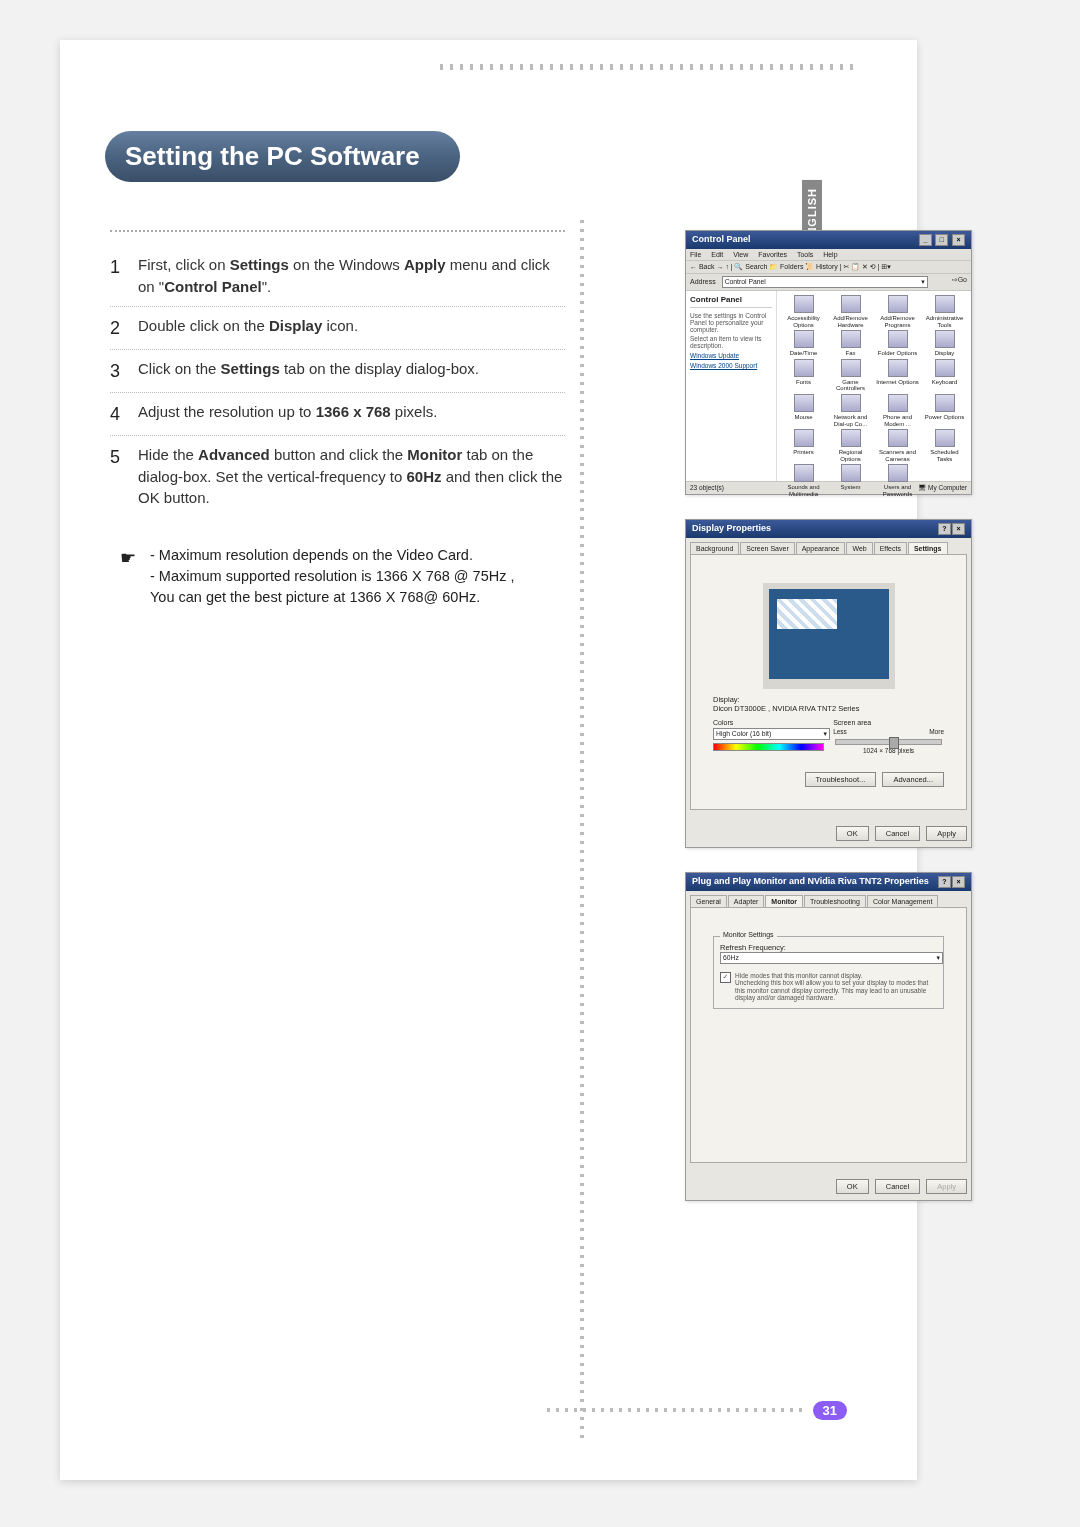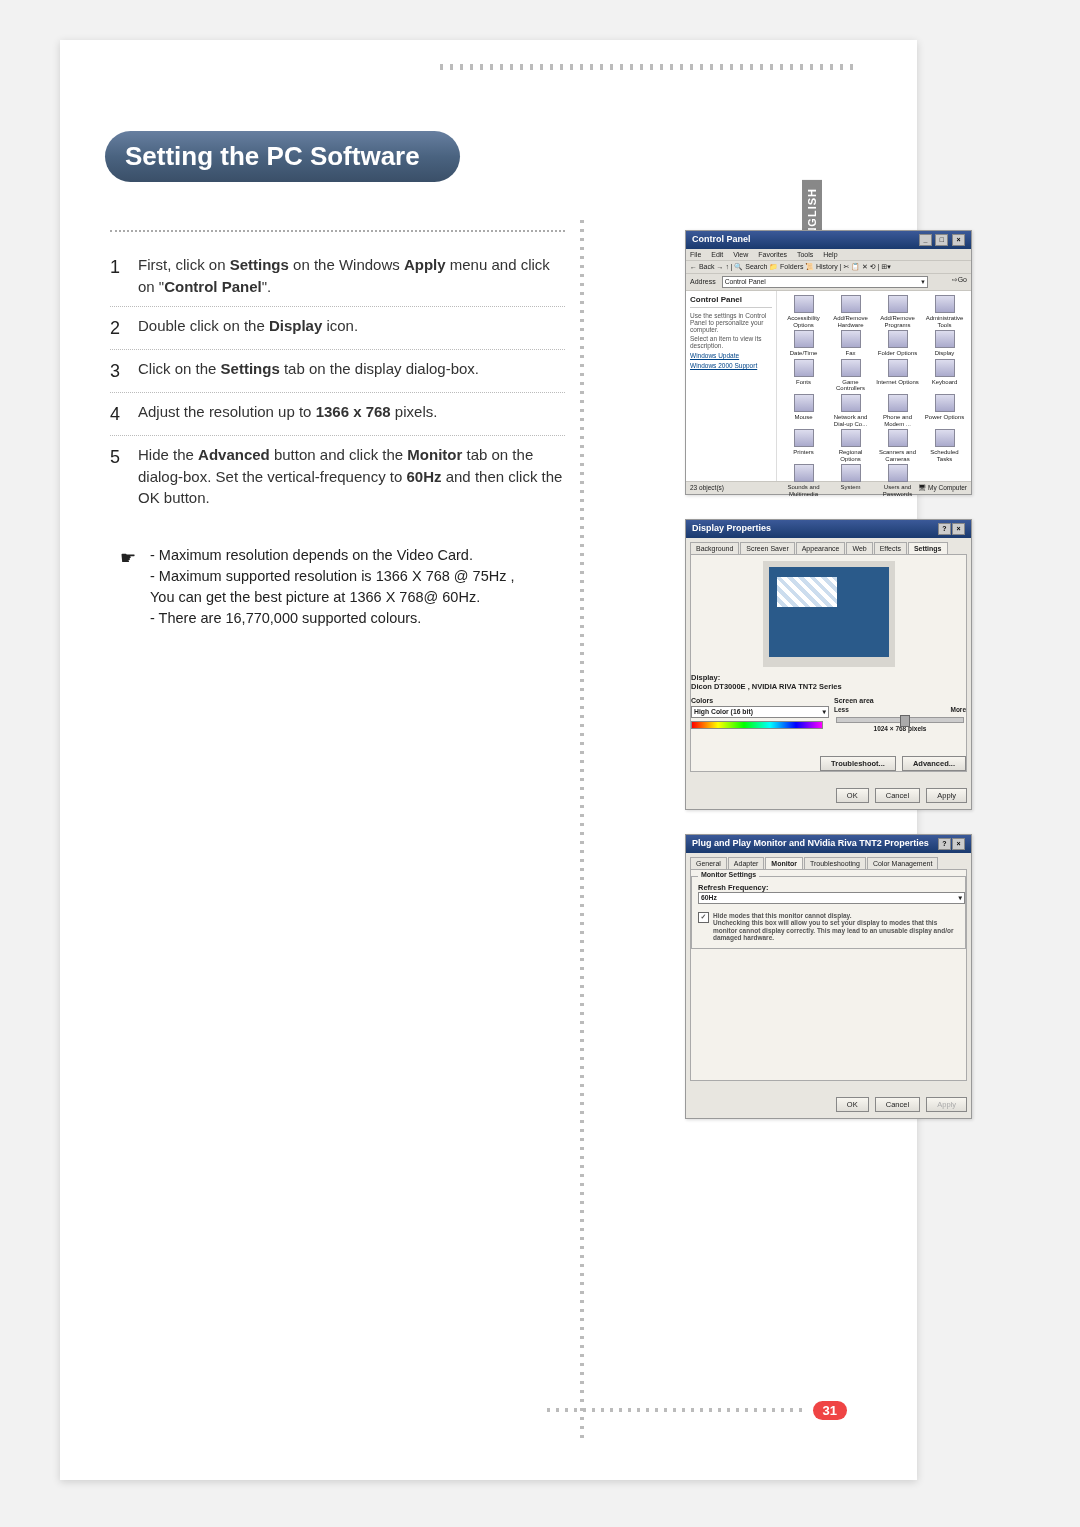--- a/index.html
+++ b/index.html
@@ -190,22 +190,21 @@
     justify-content: space-between;
   }
   
   .tabs { background: #e8e6e0; padding: 4px 4px 0 4px; font-size: 7px; }
   .tabs span { display:inline-block; padding: 2px 5px; border:1px solid #aaa; border-bottom:none; background:#e8e6e0; margin-right:-1px;}
   .tabs span.active { background:#f4f2ec; font-weight:bold;}
   .tab-body {
     background: #f4f2ec;
     border: 1px solid #aaa;
     margin: 0 4px 4px 4px;
-    padding: 0;
-    font-weight: bold;
+    padding: 22px;
   }
   .monitor-prev {
     width: 120px; height: 90px;
     margin: 6px auto;
     background: #2a5a8a;
     border: 6px solid #d8d6d0;
     border-bottom-width: 10px;
     position: relative;
   }
   .monitor-prev::after{
@@ -224,21 +223,21 @@
     background: #fff;
     font-size: 6.8px;
     padding: 1px 2px;
     display:flex; justify-content:space-between;
   }
   .slider {
     height: 4px; background:#ccc; border:1px solid #999; position:relative; margin:4px 2px 2px;
   }
   .slider::after{content:""; position:absolute; left:50%; top:-3px; width:8px; height:10px; background:#aaa; border:1px solid #666;}
   .btn-row { text-align:right; margin-top:16px; padding: 0 4px 6px;}
-  .btn-row-top { text-align:right; margin-top:24px;}
+  .btn-row-top { text-align:right; margin-top:18px;}
   .btn {
     display:inline-block;
     border: 1px solid #888;
     background: linear-gradient(#f8f6f0,#e0ded8);
     padding: 2px 10px;
     font-size: 7.5px;
     margin-left: 4px;
   }
   .fieldset {
     border: 1px solid #aaa;
@@ -251,21 +250,21 @@
     background:#f4f2ec; padding:0 3px; font-size:7px;
   }
   .mon-row { display:flex; align-items:center; gap:6px;}
   .mon-ico { width:16px; height:12px; background:#555; border:1px solid #222;}
   .chk { display:flex; align-items:flex-start; gap:4px; font-size:6.5px; line-height:1.15; color:#555;}
   .chk .box { width:9px; height:9px; border:1px solid #666; background:#fff; font-size:7px; text-align:center; line-height:8px; flex-shrink:0;}
   .page-num-pill {
     position:absolute;
     right: 70px;
     bottom: 60px;
-    background:#ef4444; color:#fff;
+    background:#8b5cf6; color:#fff;
     border-radius:10px;
     padding: 2px 10px;
     font-size:13px;
     font-weight:bold;
     margin-top:40px;
   }
   .page-num-dots-h {
     position:absolute;
     right: 110px; bottom: 68px;
     width: 260px; height:4px;
@@ -327,21 +326,20 @@
           <div class="step-text">
             <span>Hide the </span><b>Advanced</b><span> button and click the </span><b>Monitor</b><span> tab on the dialog-box. Set the vertical-frequency to </span><b>60Hz</b><span> and then click the OK button.</span>
           </div>
         </div>
       </div>
 
       <div class="note-block">
         <div>- Maximum resolution depends on the Video Card.</div>
         <div>- Maximum supported resolution is 1366 X 768 @ 75Hz ,</div>
         <div>  You can get the best picture at 1366 X 768@ 60Hz.</div>
-        <div>- There are 16,770,000 supported colours.</div>
       </div>
     </div>
 
     <div class="right-col">
 
       <div class="dialog">
         <div class="dlg-title">
           <span>Control Panel</span>
           <span class="winbtns">
             <span>_</span>

